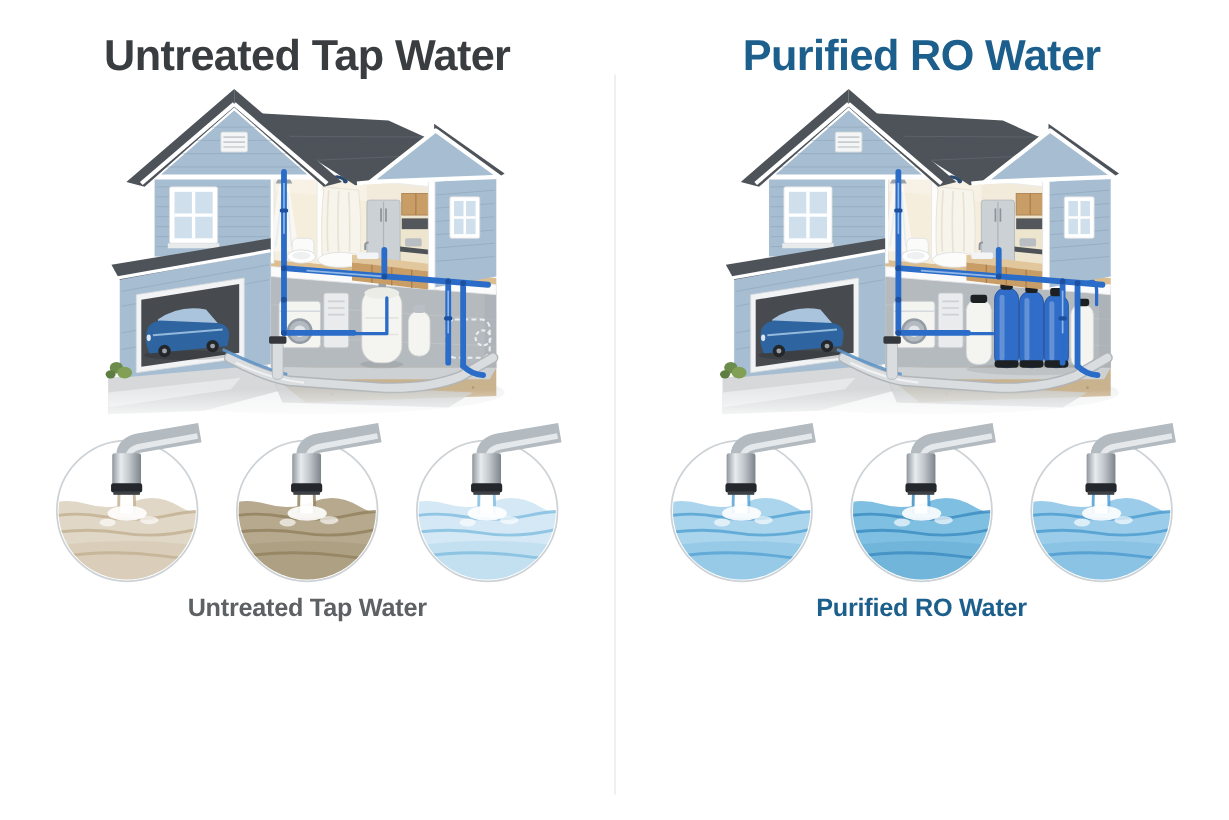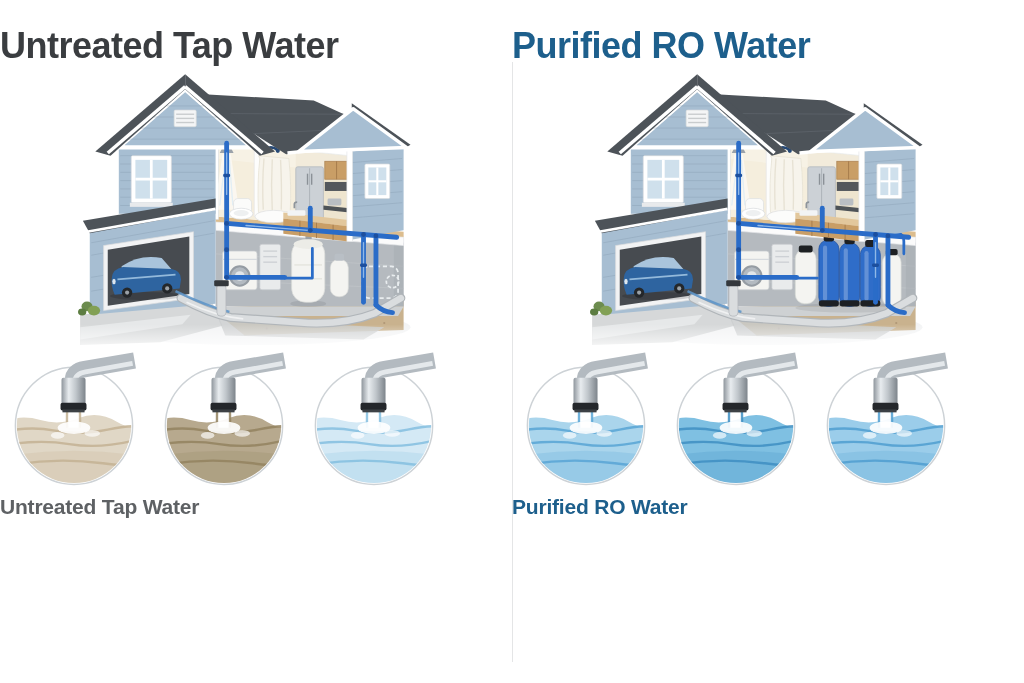--- a/index.html
+++ b/index.html
@@ -1,19 +1,19 @@
 <!DOCTYPE html>
 <html style="--roof: #4d5359; --roof-hi: #666c73; --siding: #a7bed2; --siding-line: #869cb1; --trim: #ffffff; --interior: #f5eedd; --wood: #c99e66; --wood-dark: #a87e4e; --floor-tan: #dcbd8e; --slab: #fbfbfb; --basement-wall: #b5babf; --basement-floor: #ced1d3; --soil: #c9b28e; --driveway: #d6d8d9; --driveway-hi: #e6e8e9; --pipe-blue: #2a6cc8; --pipe-blue-dark: #1c4f9e; --pvc: #dadddf; --pvc-dark: #b0b5b9; --car: #2e64a0; --grass: #6c8c4e; --tank-blue: #2f6dc9; --tank-blue-dark: #1e4f9e; --tank-white: #f4f4f1; --cap-black: #1d2023; --window-glass: #cfe0ec; --appliance: #e9ebec;"><head>
 <meta charset="utf-8">
 <style>
   html,body{margin:0;padding:0;}
   body{width:1024px;height:683px;background:#fff;font-family:"Liberation Sans",sans-serif;overflow:hidden;position:relative;}
   .wrap{display:flex;width:1024px;height:683px;position:relative;}
   .divider{position:absolute;left:512px;top:62px;width:1px;height:600px;background:#e4e5e6;}
-  .panel{width:512px;height:519px;display:flex;flex-direction:column;}
+  .panel{width:512px;height:519px;display:flex;flex-direction:column;align-items:center;}
   .title{margin:26px 0 4px 0;font-size:36px;font-weight:600;letter-spacing:-0.5px;line-height:1.1;}
   .house{width:492px;height:402px;display:block;}
   .circles{display:flex;gap:2px;margin-top:-6px;}
   .fc{width:148px;height:148px;display:block;}
   .caption{margin-top:0px;font-size:21px;font-weight:600;letter-spacing:-0.2px;}
   
   .f-roof{fill:var(--roof)} .f-sid{fill:var(--siding)}
   .f-trim{fill:var(--trim)} .f-int{fill:var(--interior)} .f-wood{fill:var(--wood)}
   .f-floor{fill:var(--floor-tan)} .f-slab{fill:var(--slab)} .f-bw{fill:var(--basement-wall)}
   .f-bf{fill:var(--basement-floor)} .f-soil{fill:var(--soil)} .f-drive{fill:var(--driveway)}

